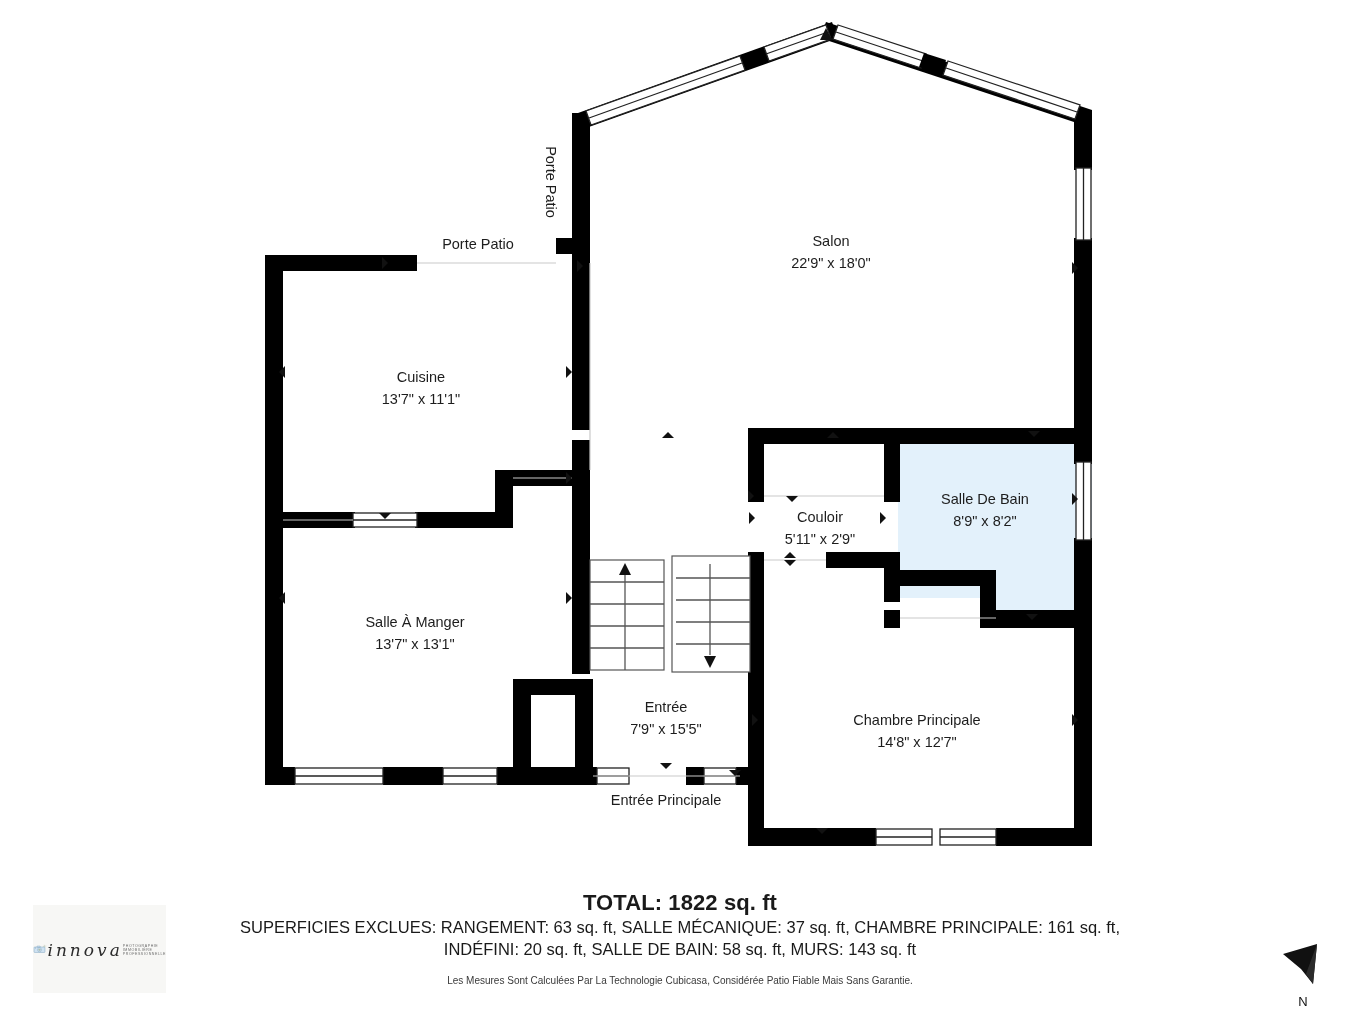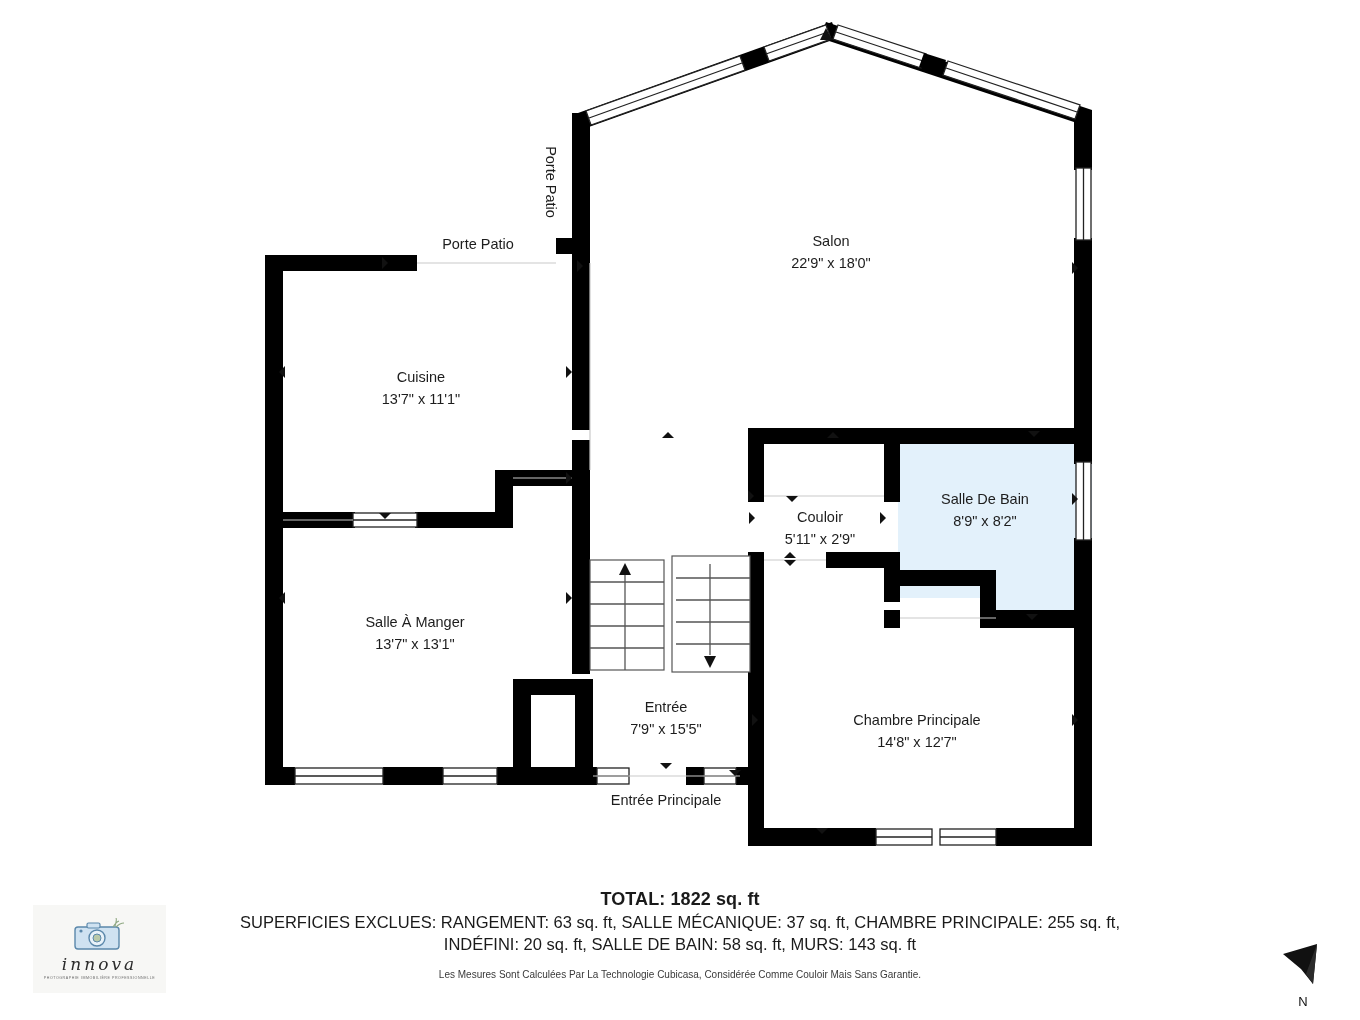--- a/index.html
+++ b/index.html
@@ -52,21 +52,21 @@
   
   #summary {
     position: absolute;
     left: 0;
     top: 888px;
     width: 1360px;
     text-align: center;
     line-height: 1.32;
   }
   #summary .total {
-    font-size: 18px;
+    font-size: 22px;
     font-weight: bold;
     letter-spacing: .1px;
   }
   #summary .line {
     font-size: 16.5px;
   }
   #summary .disclaimer {
     margin-top: 13px;
     font-size: 10px;
     color: #3a3a3a;
@@ -74,21 +74,21 @@
 
   
   #logo-box {
     position: absolute;
     left: 33px;
     top: 905px;
     width: 133px;
     height: 88px;
     background: #f7f7f5;
     display: flex;
-    flex-direction: column;
+    flex-direction: row;
     align-items: center;
     justify-content: center;
   }
   #logo-box .brand {
     font-family: "DejaVu Serif", serif;
     font-style: italic;
     font-size: 17px;
     letter-spacing: 3px;
     color: #2b2b2b;
     margin-top: 2px;
@@ -346,23 +346,23 @@
 
     <g>
       <text class="door-label" x="478" y="249">Porte Patio</text>
       <text class="door-label" x="546" y="182" transform="rotate(90 546 182)">Porte Patio</text>
       <text class="door-label" x="666" y="805">Entrée Principale</text>
     </g>
   </svg>
 
   <div id="summary">
     <div class="total">TOTAL: 1822 sq. ft</div>
-    <div class="line">SUPERFICIES EXCLUES: RANGEMENT: 63 sq. ft, SALLE MÉCANIQUE: 37 sq. ft, CHAMBRE PRINCIPALE: 255 sq. ft,</div>
+    <div class="line">SUPERFICIES EXCLUES: RANGEMENT: 63 sq. ft, SALLE MÉCANIQUE: 37 sq. ft, CHAMBRE PRINCIPALE: 161 sq. ft,</div>
     <div class="line">INDÉFINI: 20 sq. ft, SALLE DE BAIN: 58 sq. ft, MURS: 143 sq. ft</div>
-    <div class="disclaimer">Les Mesures Sont Calculées Par La Technologie Cubicasa, Considérée Comme Couloir Mais Sans Garantie.</div>
+    <div class="disclaimer">Les Mesures Sont Calculées Par La Technologie Cubicasa, Considérée Patio Fiable Mais Sans Garantie.</div>
   </div>
 
   <div id="logo-box">
     <svg width="58" height="34" viewBox="0 0 58 34">
       <rect x="4" y="9" width="44" height="22" rx="3" fill="#cfe2f1" stroke="#5b88ab" stroke-width="1.4"></rect>
       <rect x="16" y="5" width="13" height="5" rx="1.5" fill="#cfe2f1" stroke="#5b88ab" stroke-width="1.2"></rect>
       <circle cx="26" cy="20" r="8" fill="#e8f2f9" stroke="#5b88ab" stroke-width="1.4"></circle>
       <circle cx="26" cy="20" r="4" fill="#b9c9a9" stroke="#5b88ab" stroke-width="1"></circle>
       <circle cx="10" cy="13" r="1.6" fill="#5b88ab"></circle>
       <path d="M42 9 q3 -5 6 -6 M45 9 q4 -4 8 -4 M44 8 q2 -6 1 -8" stroke="#8fa882" stroke-width="1.1" fill="none"></path>

